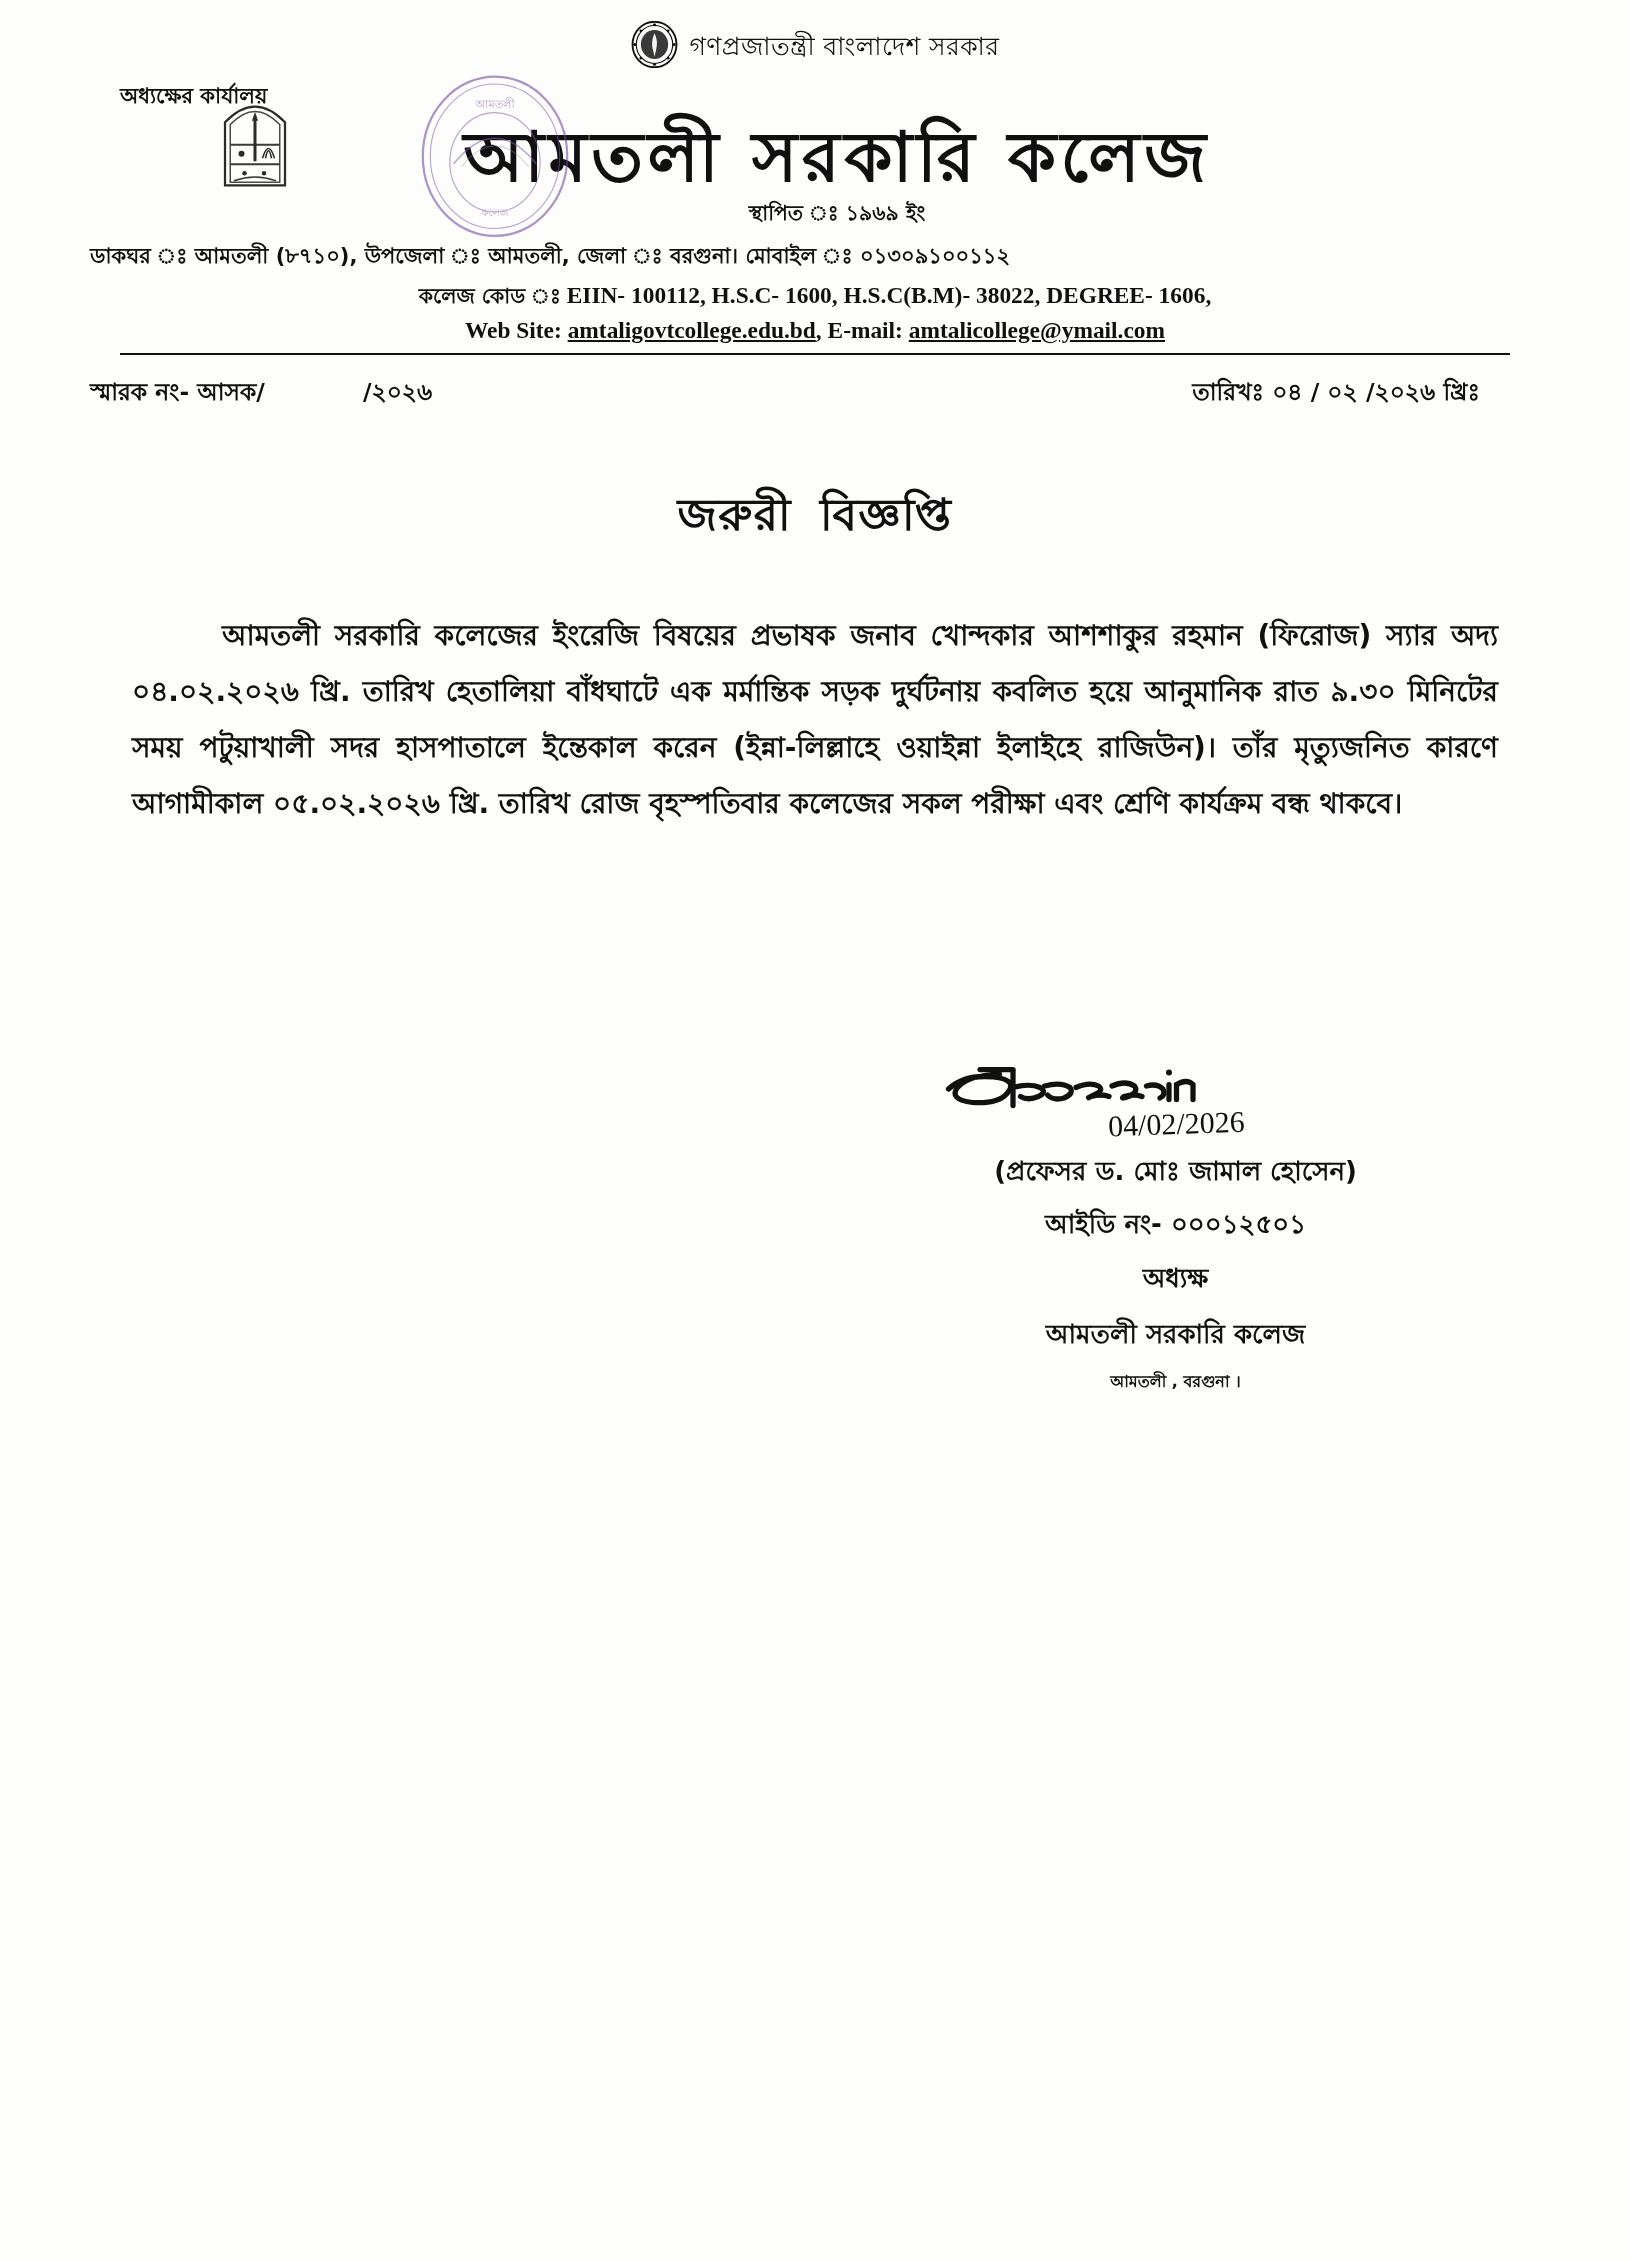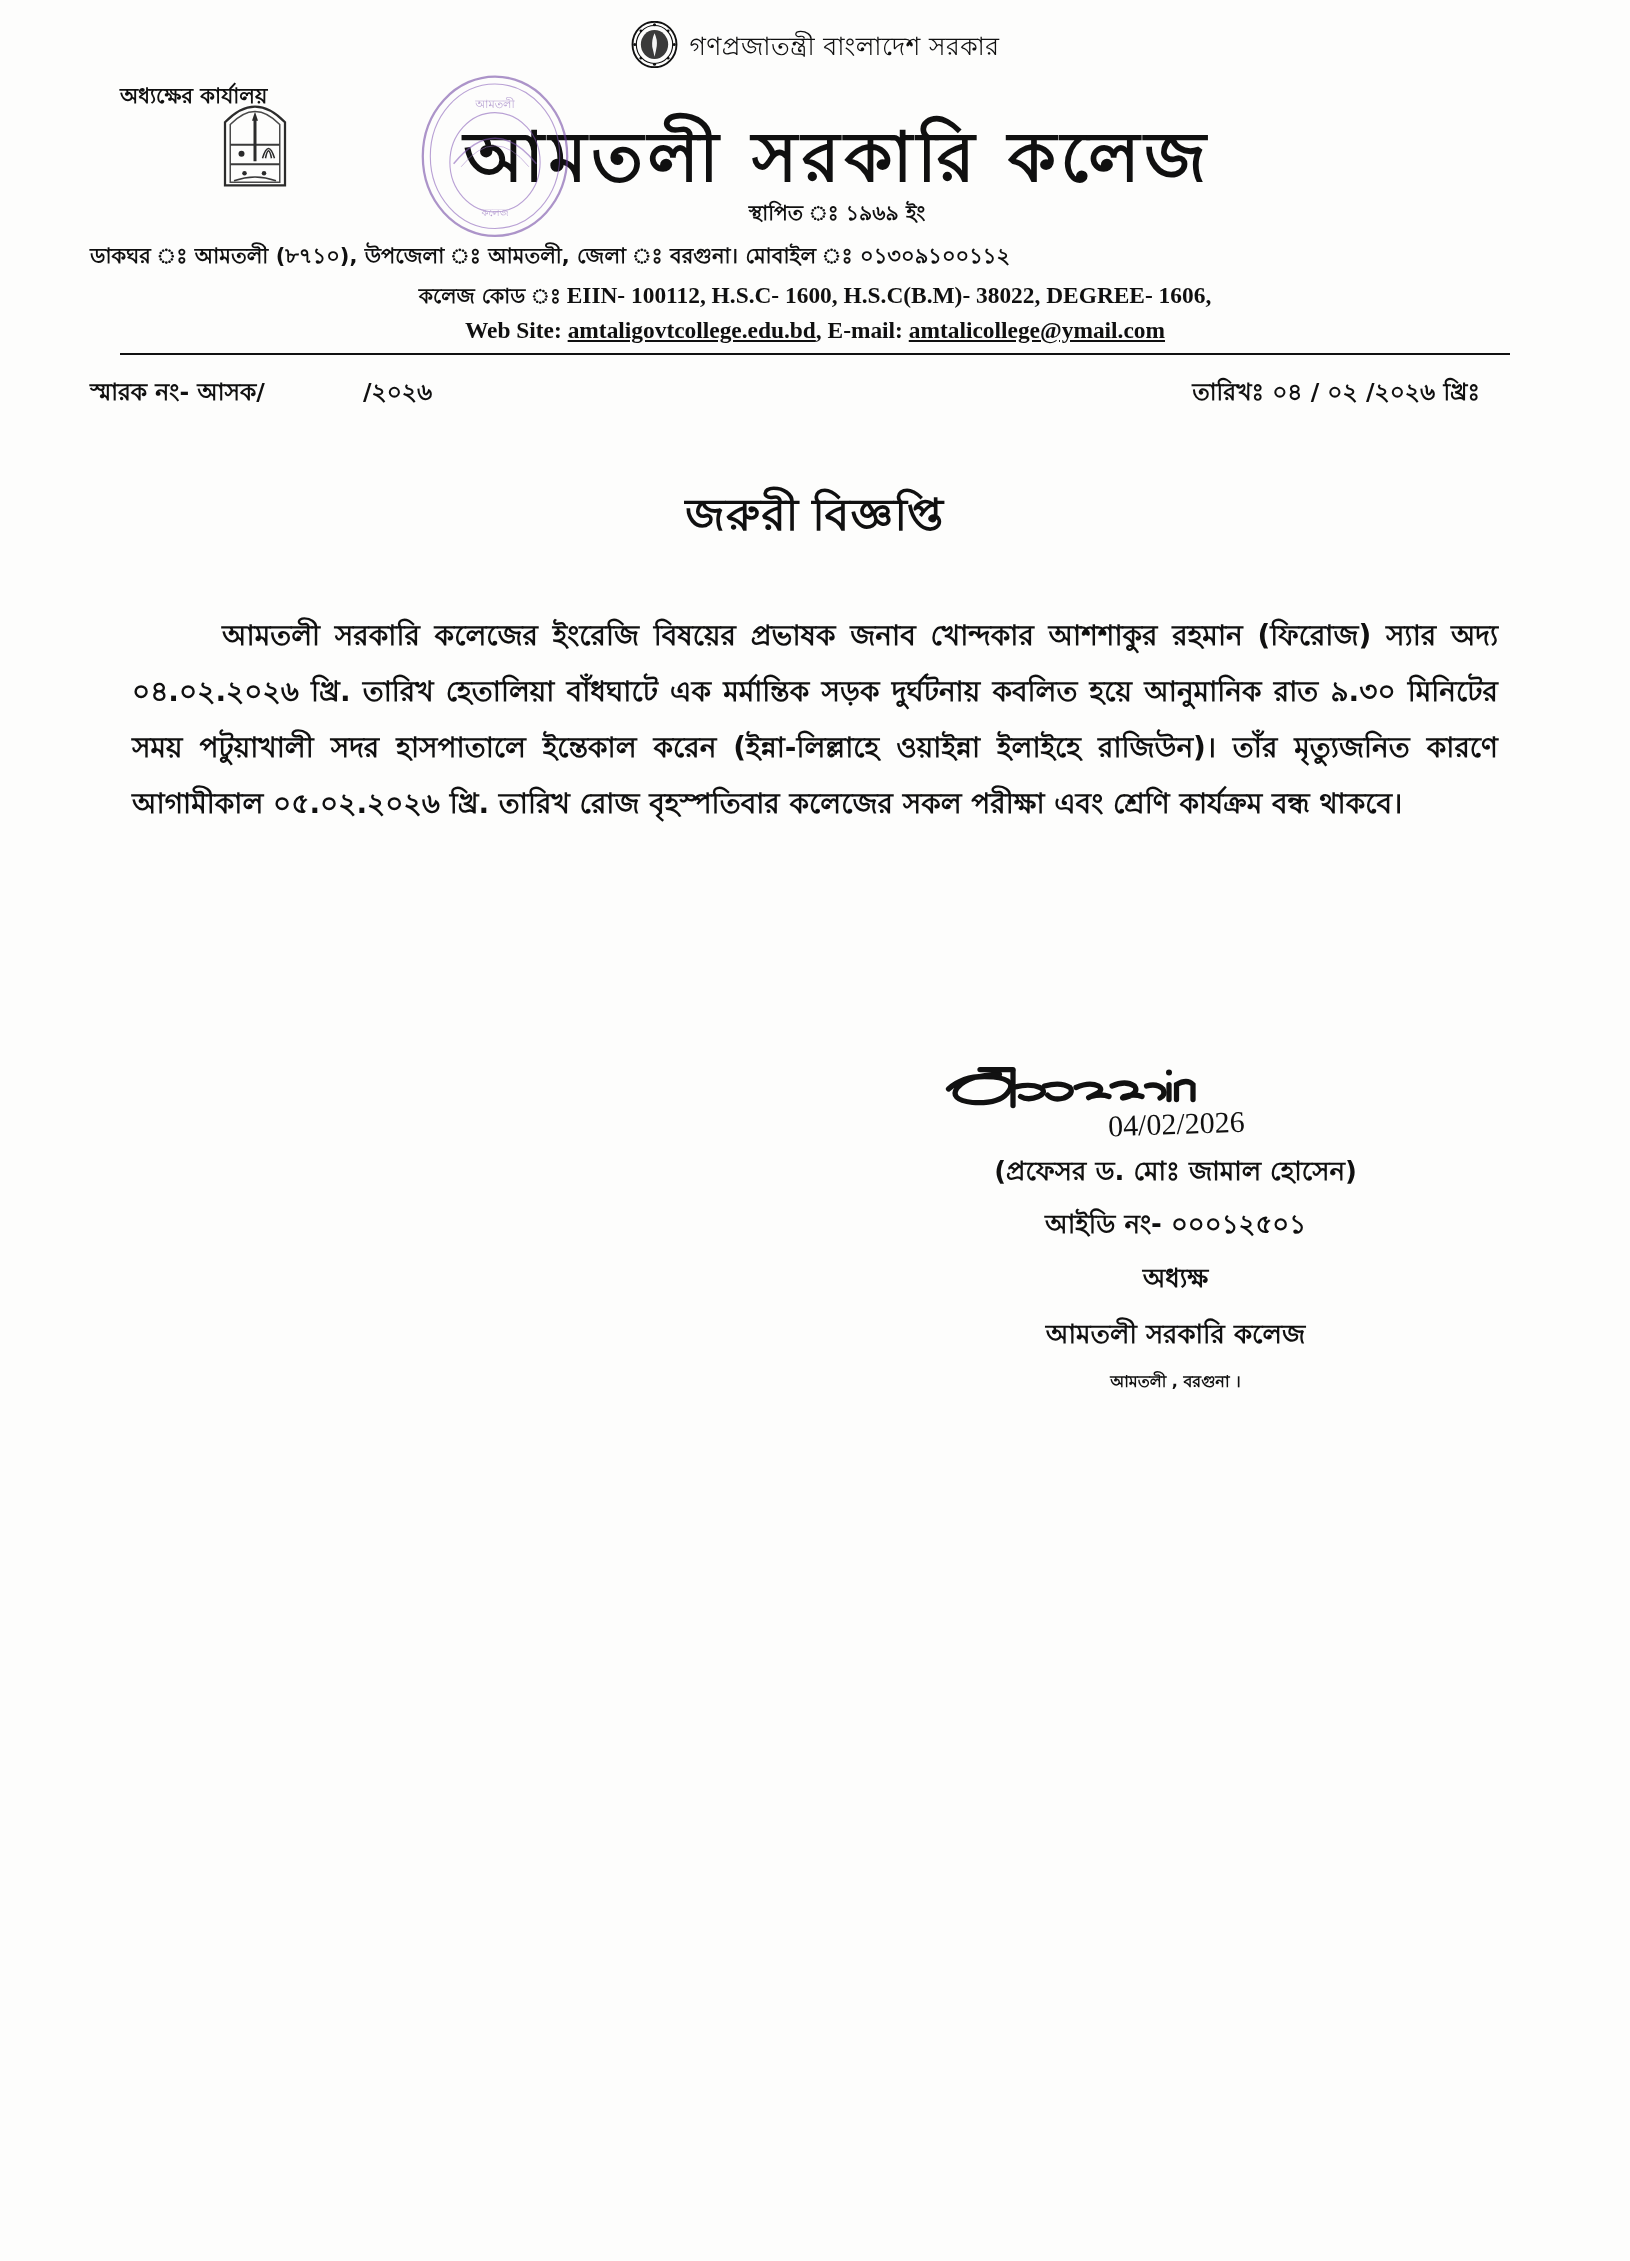--- a/index.html
+++ b/index.html
@@ -141,21 +141,21 @@
     font-weight: bold;
     gap: 20px;
   }
   .memo-left { white-space: nowrap; }
   .memo-left .gap { display:inline-block; width: 98px; }
   .memo-right { white-space: nowrap; padding-right: 60px; }
 
   
   .notice-heading {
     text-align: center;
-    font-family: Liberation Serif, serif;
+    font-family: Liberation Mono, monospace;
     font-size: 44px;
     font-weight: bold;
     margin-top: 69px;
     letter-spacing: 1.5px;
   }
 
   
   .body-text {
     margin: 53px 132px 0 132px;
     font-family: "DejaVu Sans", sans-serif;

